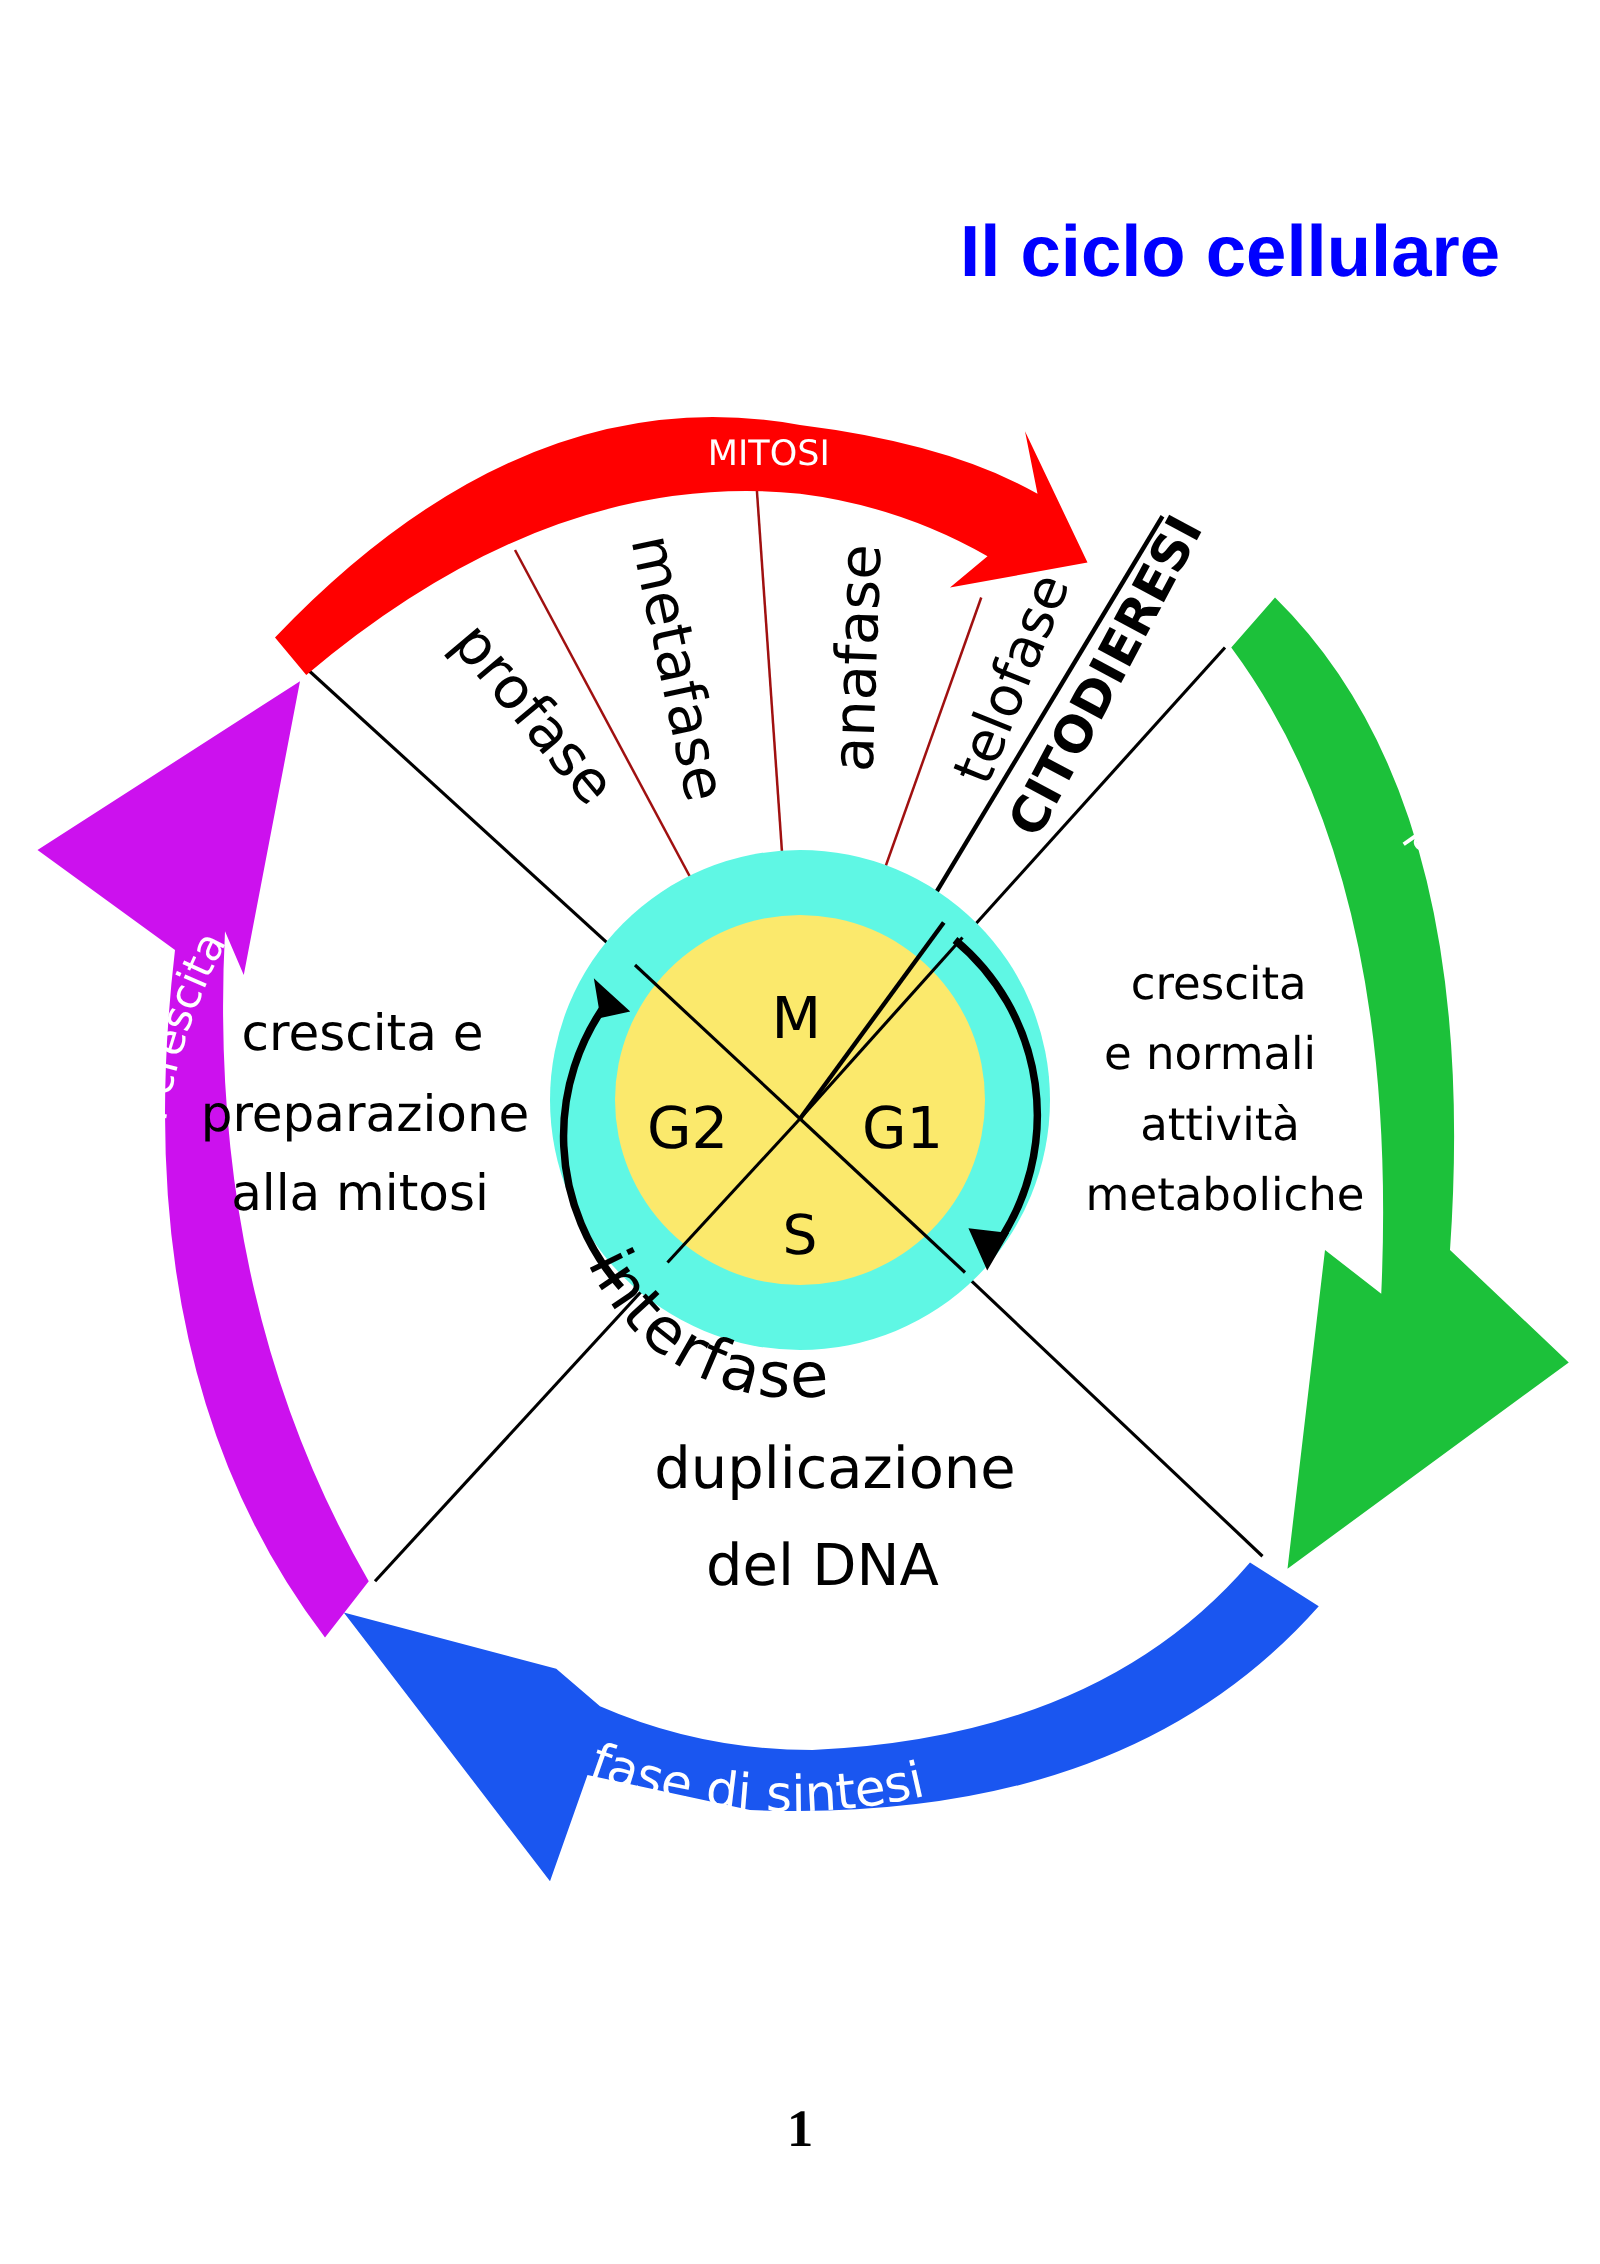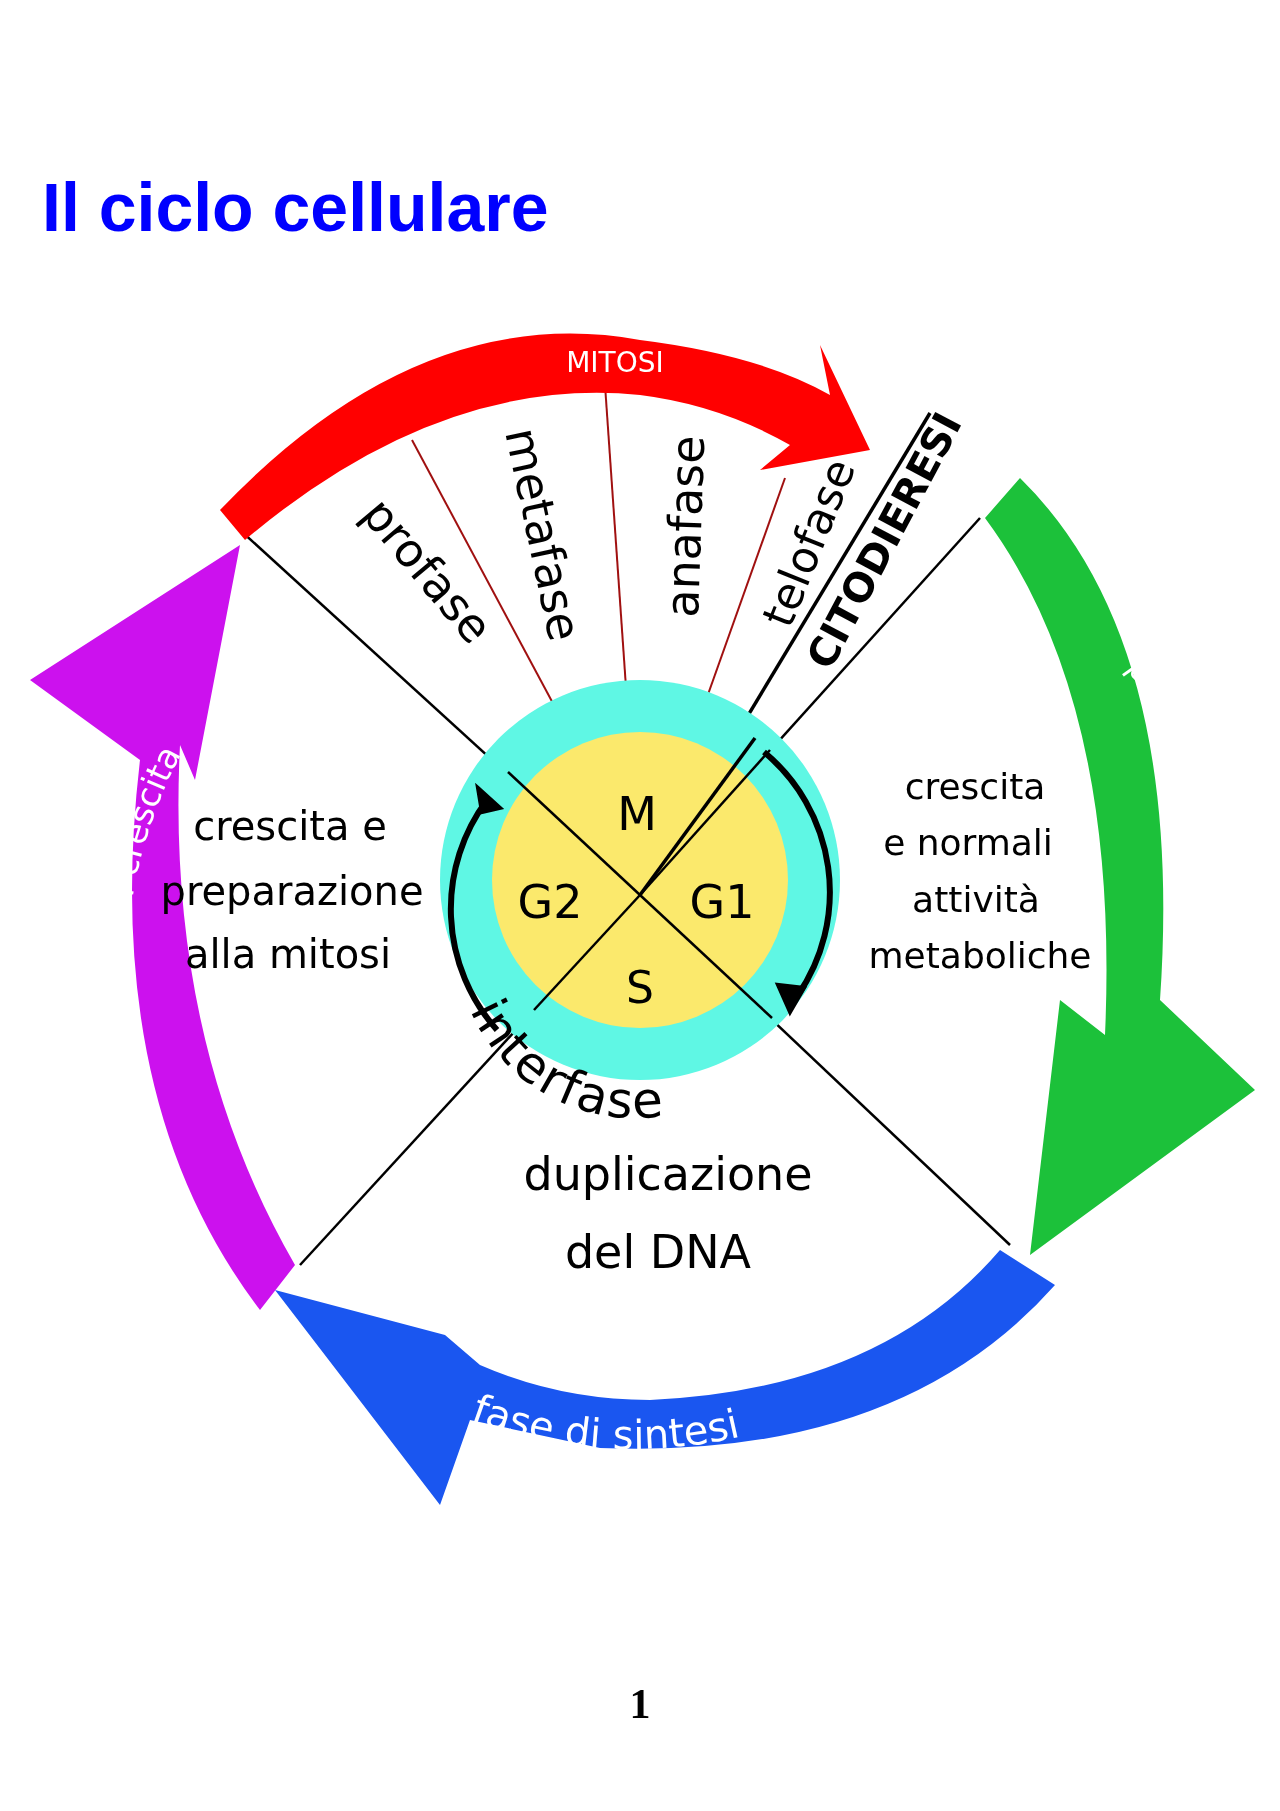--- a/index.html
+++ b/index.html
@@ -1,17 +1,17 @@
 <!DOCTYPE html>
 <html><head>
 <meta charset="utf-8">
 <style>
   html, body { margin: 0; padding: 0; background: #ffffff; }
   body { width: 1280px; height: 1811px; position: relative; overflow: hidden; font-family: "DejaVu Sans", sans-serif; }
-  .title { position: absolute; left: 0; width: 1200px; top: 168px; text-align: left; font-family: "Liberation Sans", sans-serif; font-weight: bold; font-size: 68px; color: #0000ff; letter-spacing: 0px; margin-left: 42px; }
+  .title { position: absolute; left: 0; width: 1200px; top: 168px; text-align: right; font-family: "Liberation Sans", sans-serif; font-weight: bold; font-size: 58px; color: #0000ff; letter-spacing: 0px; }
   #diagram { position: absolute; left: 0; top: 0; }
   .page-number { position: absolute; left: 0; width: 1280px; top: 1680px; text-align: center; font-family: "Liberation Serif", serif; font-weight: bold; font-size: 42px; color: #000; padding-left: 0; }
   svg text { font-family: "DejaVu Sans", sans-serif; }
 </style>
 </head>
 <body>
 
 <div class="title">Il ciclo cellulare</div>
 
 <svg id="diagram" width="1280" height="1811" viewBox="0 0 1280 1811">

